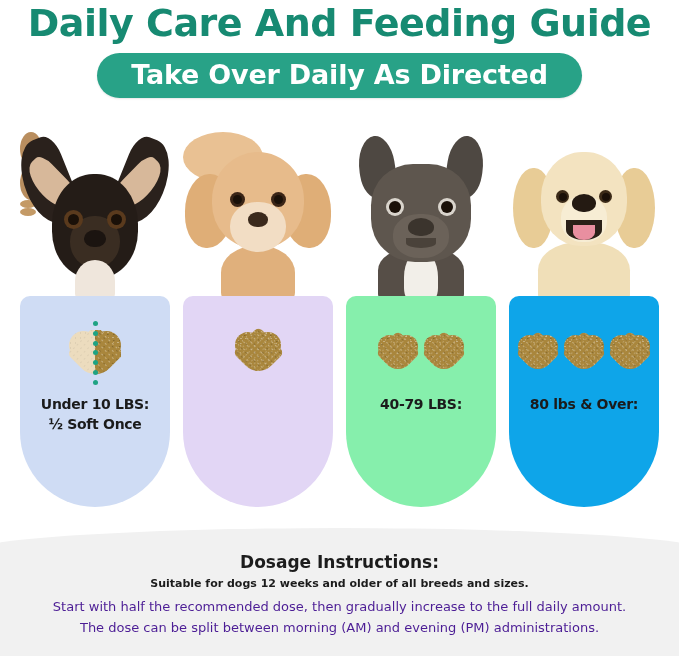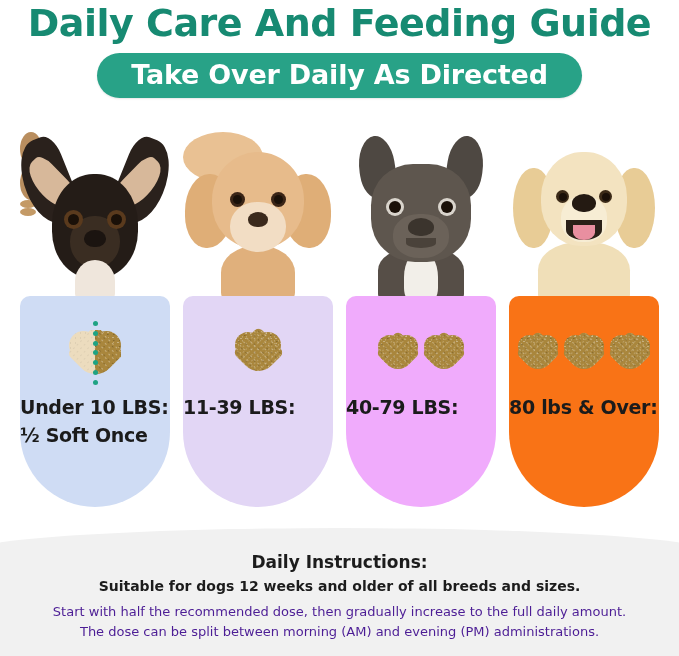--- a/index.html
+++ b/index.html
@@ -354,22 +354,23 @@
     display: block;
     width: 5px; height: 5px;
     border-radius: 50%;
     background: #1FA383;
   }
 
   .card-text {
     position: absolute;
     left: 0; right: 0;
     top: 98px;
+    text-align: center;
     color: #1b1b1b;
-    font-size: 19px;
+    font-size: 14px;
     font-weight: 700;
     line-height: 1.45;
     font-family: "DejaVu Sans", sans-serif;
     letter-spacing: -0.3px;
   }
   .card-text .l2 { display: block; }
 
   
   .footer {
     position: absolute;
@@ -384,21 +385,21 @@
     padding-top: 22px;
   }
   .footer-inner { width: 679px; margin: 0 auto; }
   .f-title, .f-sub {
     margin: 0;
     color: #1c1c1c;
     font-weight: 700;
     font-family: "DejaVu Sans", sans-serif;
   }
   .f-title { font-size: 17px; line-height: 1.5; }
-  .f-sub { font-size: 14px; line-height: 1.45; }
+  .f-sub { font-size: 11px; line-height: 1.45; }
   .f-note {
     margin: 6px 0 0 0;
     color: #4c1d95;
     font-size: 13px;
     line-height: 1.55;
     font-weight: 400;
     font-family: "DejaVu Sans", sans-serif;
     text-align: center;
   }
 </style>
@@ -492,21 +493,20 @@
     </div>
     <div class="card" style="background:#E2D6F5">
       <div class="chews">
         <div class="chew">
           <span class="lobe lobe-l"></span>
             <span class="lobe lobe-r"></span>
             <span class="body"></span>
         </div>
       </div>
       <div class="card-text">
-        <span>11-39 LBS:</span>
       </div>
     </div>
   </div>
 
   <div class="column">
     <div class="dog-wrap">
       <div class="dog fre">
         <div class="ear ear-l"></div>
         <div class="ear ear-r"></div>
         <div class="chest"></div>
@@ -516,21 +516,21 @@
         <div class="eye eye-l">
             <span class="pupil"></span>
           </div>
         <div class="eye eye-r">
             <span class="pupil"></span>
           </div>
         <div class="nose"></div>
         <div class="mouth"></div>
       </div>
     </div>
-    <div class="card" style="background:#f0abfc">
+    <div class="card" style="background:#86efac">
       <div class="chews">
         <div class="chew small">
           <span class="lobe lobe-l"></span>
             <span class="lobe lobe-r"></span>
             <span class="body"></span>
         </div>
         <div class="chew small">
           <span class="lobe lobe-l"></span>
             <span class="lobe lobe-r"></span>
             <span class="body"></span>
@@ -554,21 +554,21 @@
         <div class="tongue"></div>
         <div class="eye eye-l">
             <span class="pupil"></span>
           </div>
         <div class="eye eye-r">
             <span class="pupil"></span>
           </div>
         <div class="nose"></div>
       </div>
     </div>
-    <div class="card" style="background:#f97316">
+    <div class="card" style="background:#0ea5e9">
       <div class="chews">
         <div class="chew small">
           <span class="lobe lobe-l"></span>
             <span class="lobe lobe-r"></span>
             <span class="body"></span>
         </div>
         <div class="chew small">
           <span class="lobe lobe-l"></span>
             <span class="lobe lobe-r"></span>
             <span class="body"></span>
@@ -582,18 +582,18 @@
       <div class="card-text">
         <span>80 lbs &amp; Over:</span>
       </div>
     </div>
   </div>
 
 </div>
 
 <div class="footer">
   <div class="footer-inner">
-    <p class="f-title">Daily Instructions:</p>
+    <p class="f-title">Dosage Instructions:</p>
     <p class="f-sub">Suitable for dogs 12 weeks and older of all breeds and sizes.</p>
     <p class="f-note">Start with half the recommended dose, then gradually increase to the full daily amount.</p>
     <p class="f-note" style="margin-top:0">The dose can be split between morning (AM) and evening (PM) administrations.</p>
   </div>
 </div>
 
 </body></html>

